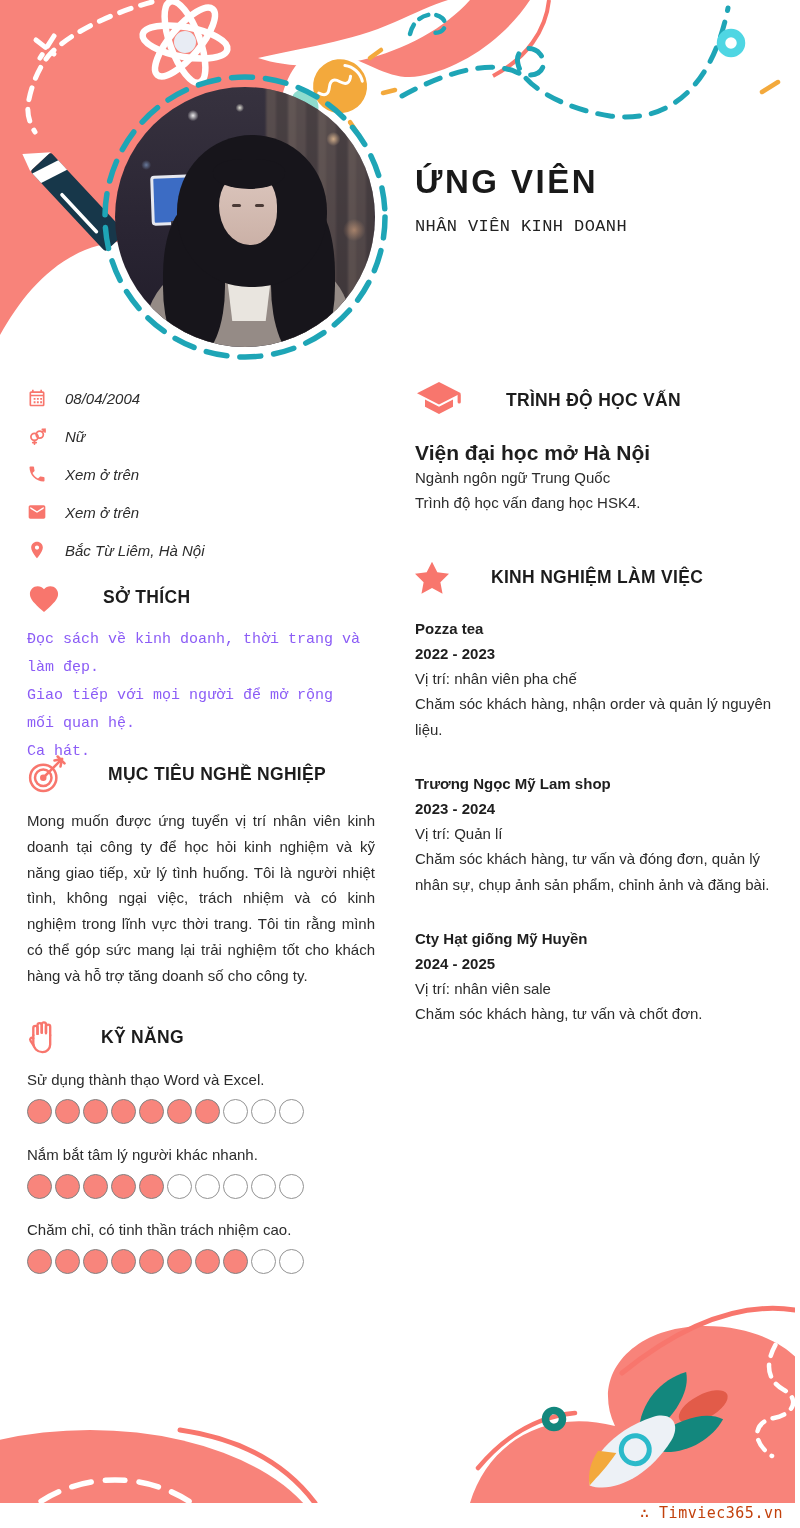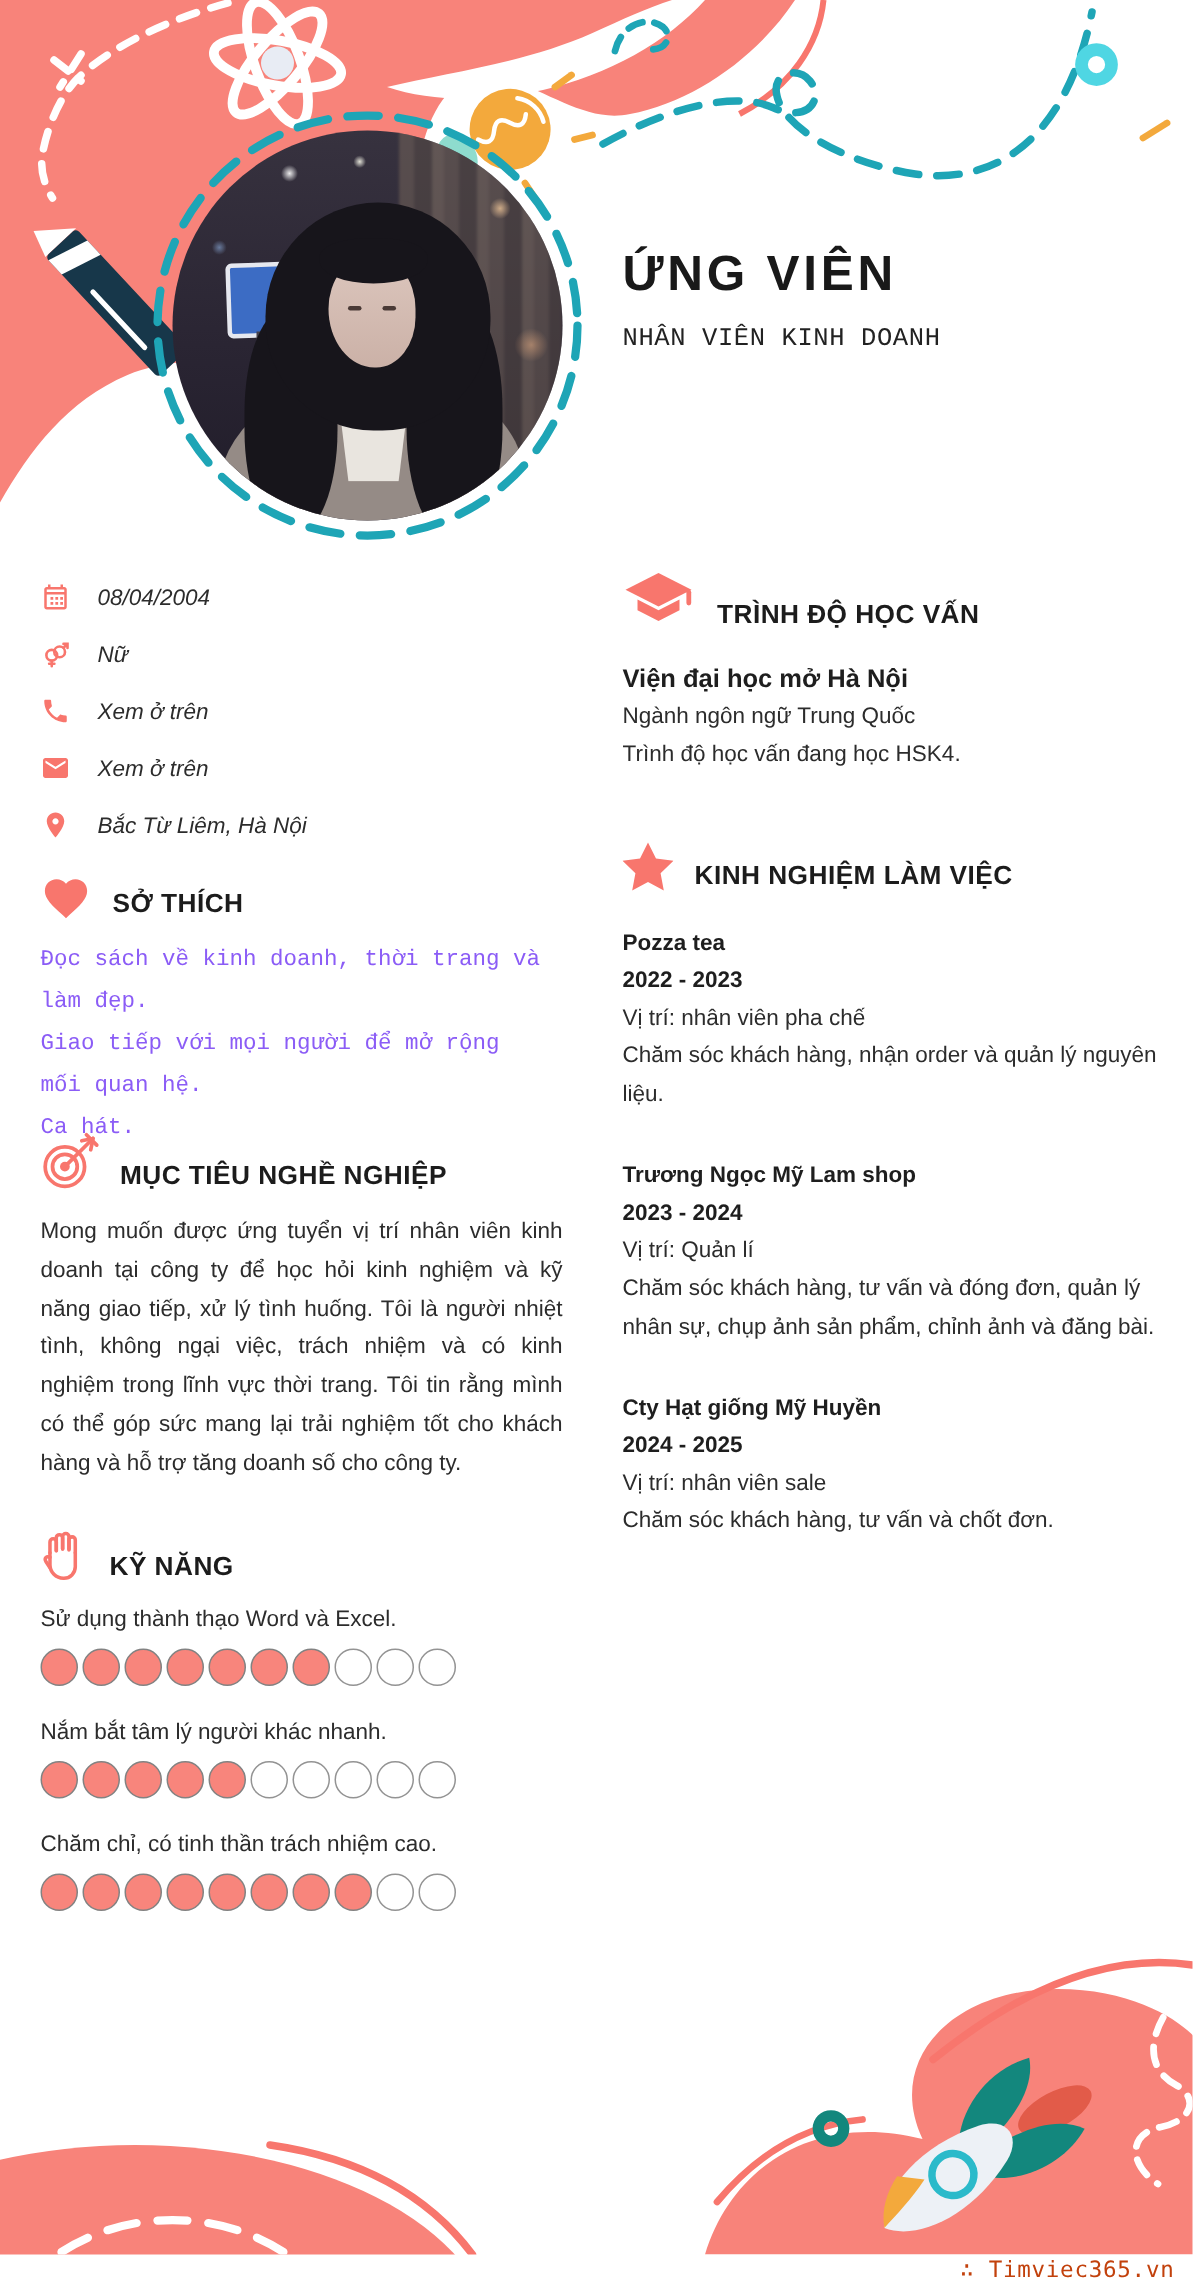--- a/index.html
+++ b/index.html
@@ -39,21 +39,21 @@
   .ph-eye.l{left:117px;top:117px;} .ph-eye.r{left:140px;top:117px;}
   .ring-svg{position:absolute;left:95px;top:67px;z-index:2;pointer-events:none;}
 
   
   .header-block{position:absolute;left:415px;top:163px;z-index:3;}
   .cv-name{font-size:33px;font-weight:800;letter-spacing:2.5px;color:#191919;line-height:1.15;}
   .cv-title{margin-top:16px;font-size:17px;letter-spacing:.4px;color:#222;font-family:Liberation Mono, monospace;}
 
   
   .sec{position:absolute;z-index:3;}
-  .sec-head{display:flex;align-items:flex-end;}
+  .sec-head{display:flex;align-items:center;gap:28px;}
   .sec-title{font-size:17.5px;font-weight:700;color:#1c1c1c;letter-spacing:.3px;}
   .sec-icon{display:inline-flex;flex:none;}
   .sec-icon svg{display:block;}
 
   
   .contact{left:27px;top:379px;width:350px;}
   .contact-row{display:flex;align-items:center;height:38px;}
   .contact-icon{width:20px;height:20px;flex:none;color:#F8766D;margin-right:18px;}
   .contact-icon svg{width:20px;height:20px;display:block;}
   .contact-text{font-size:15px;color:#2c2c2c;font-style:italic;}
@@ -74,21 +74,21 @@
   .skills .sec-icon{margin-right:16px;}
   .skill-label{margin:16px 0 11px 0;font-size:15px;color:#2c2c2c;}
   .dots-row{display:flex;gap:3px;margin-bottom:22px;}
   .dot{width:23px;height:23px;border-radius:50%;border:1.5px solid #939393;background:#fff;box-sizing:content-box;}
   .dot.filled{background:#F8857C;border-color:#828282;}
 
   
   .education{left:415px;top:380px;width:380px;}
   .education .sec-icon{margin-right:15px;}
   .edu-body{margin-top:20px;}
-  .edu-school{font-size:17px;font-weight:700;line-height:25px;color:#1e1e1e;}
+  .edu-school{font-size:21px;font-weight:700;line-height:25px;color:#1e1e1e;}
   .edu-line{font-size:15px;line-height:25px;color:#2c2c2c;}
 
   
   .experience{left:415px;top:561px;width:380px;}
   .experience .sec-icon{margin-right:14px;}
   .experience-list{margin-top:22px;}
   .job{margin-bottom:29px;}
   .job-company{font-size:15px;font-weight:700;line-height:25px;color:#1e1e1e;}
   .job-period{font-size:15px;font-weight:700;line-height:25px;color:#1e1e1e;}
   .job-line{font-size:15px;line-height:25px;color:#2c2c2c;}

